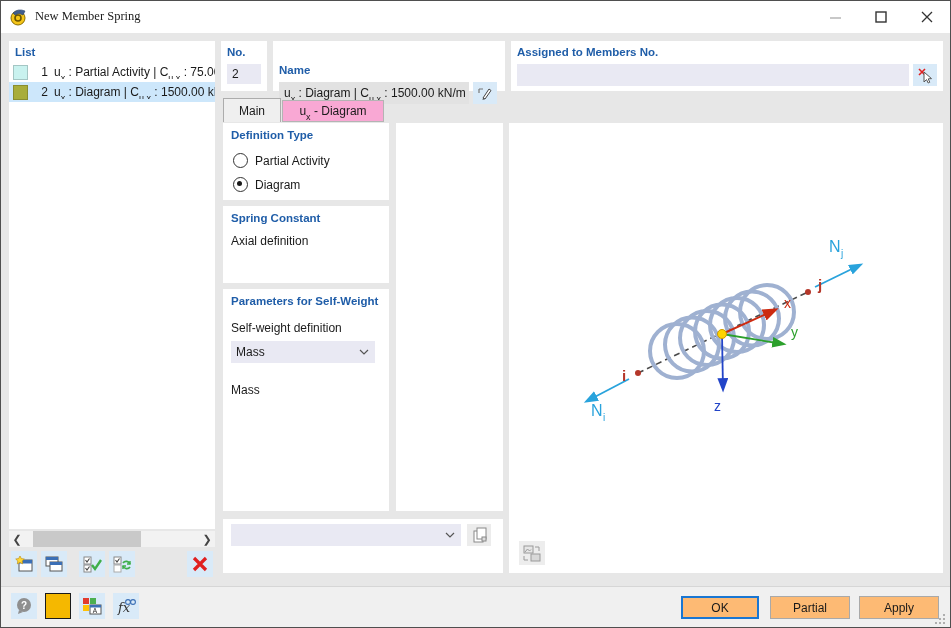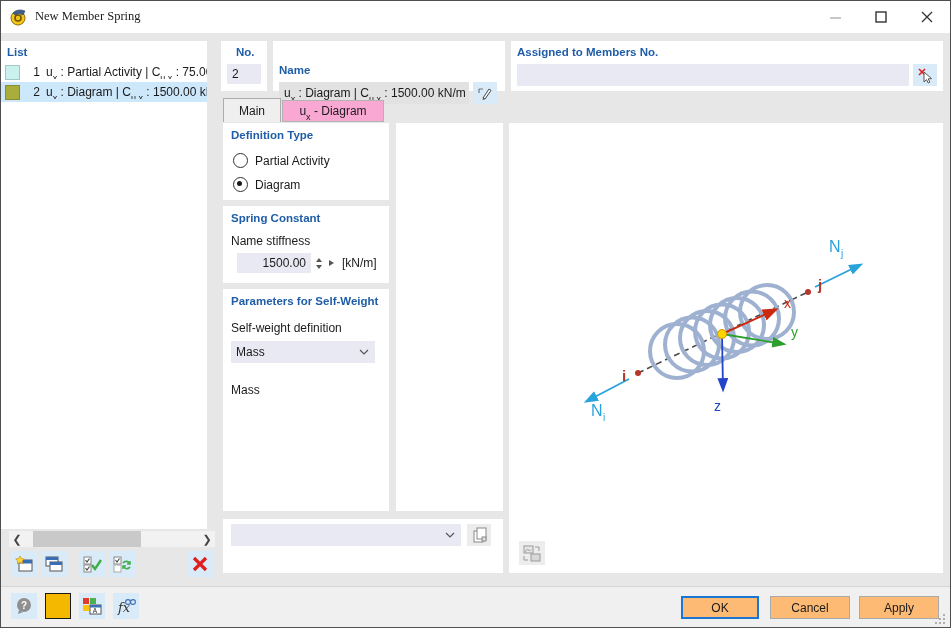--- a/index.html
+++ b/index.html
@@ -80,21 +80,21 @@
           </svg>
       </div>
       <div class="winbtn">
         <svg width="12" height="12">
             <path d="M1 1 L11 11 M11 1 L1 11" stroke="#333" stroke-width="1.3"></path>
           </svg>
       </div>
     </div>
   </div>
 
-  <div class="panel" style="left:0;top:40px;width:206px;height:488px;">
+  <div class="panel" style="left:8px;top:40px;width:206px;height:488px;">
     <div class="sect-hdr" style="padding:5px 0 4px 6px;">List</div>
     <div class="list-row">
       <span class="swatch" style="background: rgb(201, 242, 239);"></span>
       <span class="rownum">1</span>
       <span class="rowtxt"><span>u</span><sub>x</sub><span> : Partial Activity | C</span><sub>u,x</sub><span> : 75.00 k</span></span>
     </div>
     <div class="list-row sel">
       <span class="swatch" style="background: rgb(168, 173, 59);"></span>
       <span class="rownum">2</span>
       <span class="rowtxt"><span>u</span><sub>x</sub><span> : Diagram | C</span><sub>u,x</sub><span> : 1500.00 kN/m</span></span>
@@ -144,21 +144,21 @@
       <path d="M11 14 v-3 h3" stroke="#3fae49" stroke-width="1.4" fill="none"></path>
     </svg>
   </div>
   <div class="tbtn btn-blue" style="left:186px;top:550px;">
     <svg width="16" height="16">
       <path d="M2 2 L14 14 M14 2 L2 14" stroke="#e02020" stroke-width="3.2"></path>
     </svg>
   </div>
 
   <div class="panel" style="left:220px;top:40px;width:46px;height:50px;">
-    <div class="sect-hdr" style="padding:5px 0 0 15px;">No.</div>
+    <div class="sect-hdr" style="padding:5px 0 0 6px;">No.</div>
     <div class="field lav" style="margin:6px 0 0 6px;width:34px;height:20px;padding-left:5px;">2</div>
   </div>
 
   <div class="panel" style="left:272px;top:40px;width:232px;height:50px;">
     <div class="sect-hdr" style="padding:23px 0 0 6px;">Name</div>
     <div style="display:flex;margin:6px 0 0 6px;align-items:center;">
       <div class="field" style="width:190px;height:22px;background:#e2e2e2;padding-left:5px;overflow:hidden;white-space:nowrap;">
           <span style="white-space:nowrap;"><span>u</span><sub>x</sub><span> : Diagram | C</span><sub>u,x</sub><span> : 1500.00 kN/m | M</span></span>
         </div>
       <div class="btn-blue" style="width:24px;height:22px;margin-left:4px;">
@@ -198,30 +198,21 @@
       <span class="lbl">Partial Activity</span>
     </div>
     <div class="radio-row" style="margin-left:10px;">
       <span class="radio on"></span>
       <span class="lbl">Diagram</span>
     </div>
   </div>
 
   <div class="panel" style="left:222px;top:205px;width:166px;height:77px;">
     <div class="sect-hdr" style="padding:6px 0 0 8px;">Spring Constant</div>
-    <div class="lbl" style="margin:10px 0 0 8px;">Name stiffness</div>
-    <div style="display:flex;align-items:center;margin:5px 0 0 14px;">
-      <div class="field lav" style="width:74px;height:20px;justify-content:flex-end;padding-right:5px;">1500.00</div>
-      <div class="spincol">
-          <div class="tri-up"></div>
-          <div class="tri-dn"></div>
-        </div>
-      <div class="tri-rt"></div>
-      <div class="unit">[kN/m]</div>
-    </div>
+    <div class="lbl" style="margin:10px 0 0 8px;">Axial definition</div>
   </div>
 
   <div class="panel" style="left:222px;top:288px;width:166px;height:222px;">
     <div class="sect-hdr" style="padding:6px 0 0 8px;">Parameters for Self-Weight</div>
     <div class="lbl" style="margin:14px 0 0 8px;">Self-weight definition</div>
     <div class="dropdown lav" style="margin:6px 0 0 8px;width:144px;">
       <span>Mass</span>
       <svg class="chev" width="10" height="6">
           <path d="M1 1 L5 5 L9 1" stroke="#555" stroke-width="1.2" fill="none"></path>
         </svg>
@@ -327,21 +318,21 @@
   <div class="fbtn btn-blue" style="left:112px;">
     <svg width="20" height="18">
       <text x="2" y="15" font-size="13" font-style="italic" font-family="'DejaVu Serif',serif" fill="#333">fx</text>
       <circle cx="12" cy="5" r="2.4" fill="none" stroke="#3b6fb5" stroke-width="1.1"></circle>
       <circle cx="17" cy="5" r="2.4" fill="none" stroke="#3b6fb5" stroke-width="1.1"></circle>
       <path d="M14.4 5 h0.4" stroke="#3b6fb5" stroke-width="1.1"></path>
     </svg>
   </div>
 
   <div class="pushbtn default" style="left:680px;width:78px;">OK</div>
-  <div class="pushbtn" style="left:769px;width:80px;">Cancel</div>
+  <div class="pushbtn" style="left:769px;width:80px;">Partial</div>
   <div class="pushbtn" style="left:858px;width:80px;">Apply</div>
 
   <svg style="position:absolute;left:934px;top:612px;" width="11" height="11">
     <circle cx="9" cy="2" r="1" fill="#9a9a9a"></circle>
       <circle cx="9" cy="6" r="1" fill="#9a9a9a"></circle>
       <circle cx="9" cy="10" r="1" fill="#9a9a9a"></circle>
     <circle cx="5" cy="6" r="1" fill="#9a9a9a"></circle>
       <circle cx="5" cy="10" r="1" fill="#9a9a9a"></circle>
       <circle cx="1" cy="10" r="1" fill="#9a9a9a"></circle>
   </svg>

